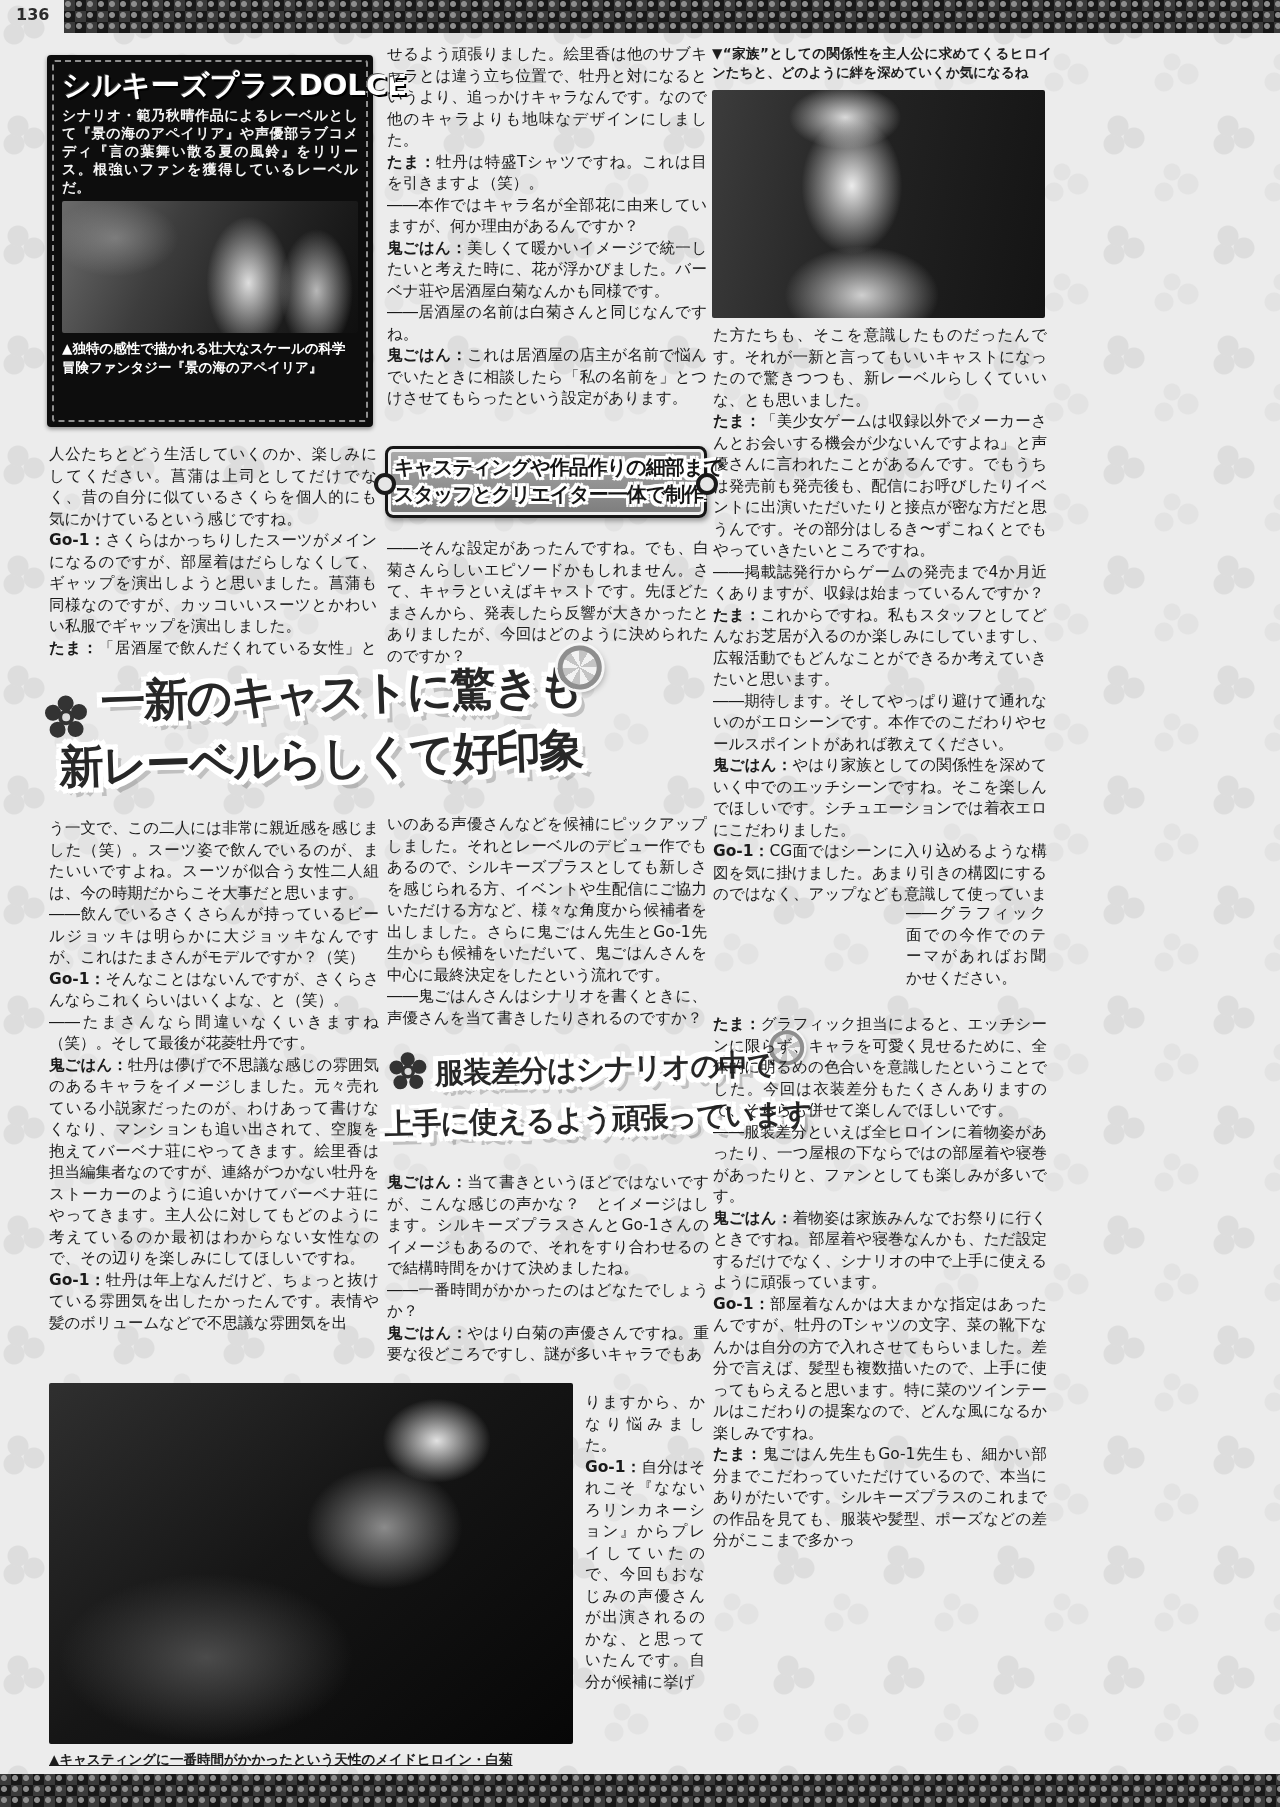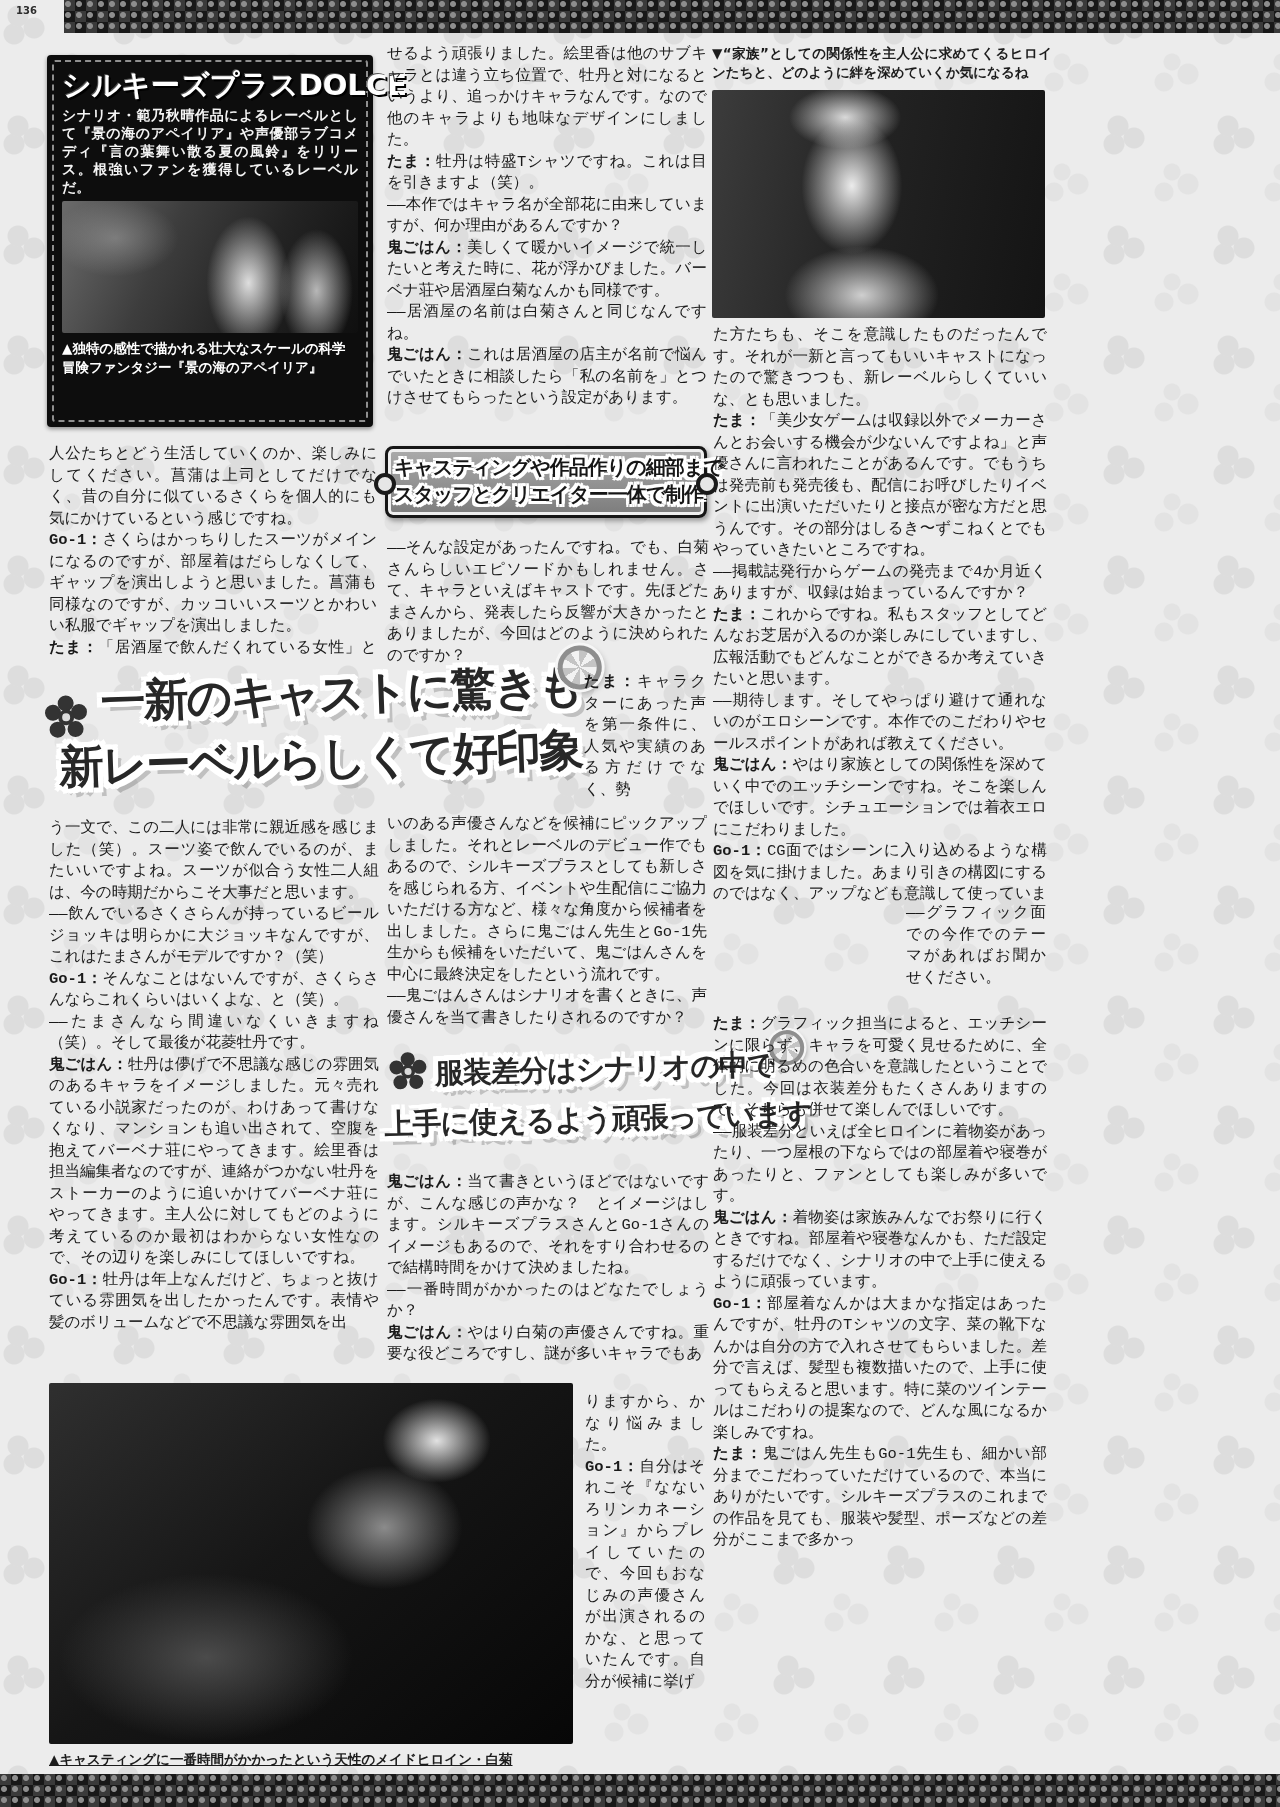--- a/index.html
+++ b/index.html
@@ -14,41 +14,41 @@
       radial-gradient(circle 10px at 88px 74px,#e3e3e3 10px,transparent 11px),
       radial-gradient(circle 9px at 64px 82px,#e3e3e3 9px,transparent 10px);
     background-size:110px 110px;}
   .abs{position:absolute;}
   .band{position:absolute;height:33px;
     background:
       radial-gradient(circle 2.5px at 4px 4px, #8d8d8d 2.5px, transparent 3.5px) 0 0/11px 11px,
       repeating-conic-gradient(#181818 0% 25%, #3a3a3a 25% 50%) 0 0/22px 22px;}
   .band.top{left:64px;top:0;width:1216px;}
   .band.bottom{left:0;top:1774px;width:1280px;}
-  .page-num{left:16px;top:5px;font-size:10px;font-weight:700;color:#2c2c2c;}
+  .page-num{left:16px;top:5px;font-size:16px;font-weight:700;color:#2c2c2c;}
 
   
   .info-box{left:47px;top:55px;width:326px;height:372px;background:#0d0d0d;border-radius:4px;
     box-shadow:0 2px 4px rgba(0,0,0,.4);}
   .info-inner{position:absolute;inset:5px;border:2px dashed #8f8f8f;border-radius:3px;padding:4px 8px;box-sizing:border-box;}
   .info-title{margin:2px 0 4px 0;font-size:29px;line-height:34px;font-weight:900;color:#ffffff;
     letter-spacing:0px;text-align:center;white-space:nowrap;
     text-shadow:2px 2px 0 #000, -1px -1px 0 #555;}
   .info-body{margin:0;font-size:14px;line-height:18px;font-weight:700;color:#f4f4f4;text-align:justify;}
   .aperia-image{width:100%;height:132px;margin-top:5px;border-radius:2px;
     background:
       radial-gradient(ellipse 60px 95px at 63% 62%, rgba(232,232,232,.95), rgba(232,232,232,0) 70%),
       radial-gradient(ellipse 52px 88px at 86% 68%, rgba(200,200,200,.9), rgba(200,200,200,0) 70%),
       radial-gradient(ellipse 90px 55px at 18% 28%, rgba(160,160,160,.55), transparent 70%),
       linear-gradient(115deg,#6b6b6b,#3d3d3d 35%,#242424 65%,#0f0f0f);}
   .info-caption{margin:6px 0 0 0;font-size:13.5px;line-height:19px;font-weight:700;color:#ffffff;text-align:left;}
 
   
   .tx{font-size:15.5px;line-height:21.5px;color:#1a1a1a;text-align:justify;overflow:hidden;font-weight:500;}
-  .tx p{margin:0;font-family:Liberation Mono, monospace;}
+  .tx p{margin:0;}
   .tx b{font-weight:800;}
 
   
   .ow{text-shadow:-3px -3px 0 #fff,3px -3px 0 #fff,-3px 3px 0 #fff,3px 3px 0 #fff,
       -3px 0 0 #fff,3px 0 0 #fff,0 -3px 0 #fff,0 3px 0 #fff,
       -1px -3px 0 #fff,1px 3px 0 #fff,-3px 1px 0 #fff,3px -1px 0 #fff;}
   .owBig{text-shadow:-5px -5px 0 #fff,5px -5px 0 #fff,-5px 5px 0 #fff,5px 5px 0 #fff,
       -5px 0 0 #fff,5px 0 0 #fff,0 -5px 0 #fff,0 5px 0 #fff,
       -2px -5px 0 #fff,2px 5px 0 #fff,-5px 2px 0 #fff,5px -2px 0 #fff,
       8px 9px 0 rgba(60,60,60,.25);}
@@ -167,23 +167,20 @@
     </div>
 
   <div class="abs h2wrap">
     <div class="h2line ow">キャスティングや作品作りの細部まで</div>
     <div class="h2line ow">スタッフとクリエイター一体で制作</div>
   </div>
 
   <div class="abs tx b-m2">
       <p>――そんな設定があったんですね。でも、白菊さんらしいエピソードかもしれません。さて、キャラといえばキャストです。先ほどたまさんから、発表したら反響が大きかったとありましたが、今回はどのように決められたのですか？</p>
     </div>
-  <div class="abs tx b-tama">
-      <p><b>たま：</b>キャラクターにあった声を第一条件に、人気や実績のある方だけでなく、勢</p>
-    </div>
   <div class="abs tx b-m3">
       <p>いのある声優さんなどを候補にピックアップしました。それとレーベルのデビュー作でもあるので、シルキーズプラスとしても新しさを感じられる方、イベントや生配信にご協力いただける方など、様々な角度から候補者を出しました。さらに鬼ごはん先生とGo-1先生からも候補をいただいて、鬼ごはんさんを中心に最終決定をしたという流れです。</p>
       <p>――鬼ごはんさんはシナリオを書くときに、声優さんを当て書きしたりされるのですか？</p>
     </div>
 
   <div class="abs h3wrap">
     <span class="flower">
         <i></i>
       </span>
     <span class="lemon"></span>

